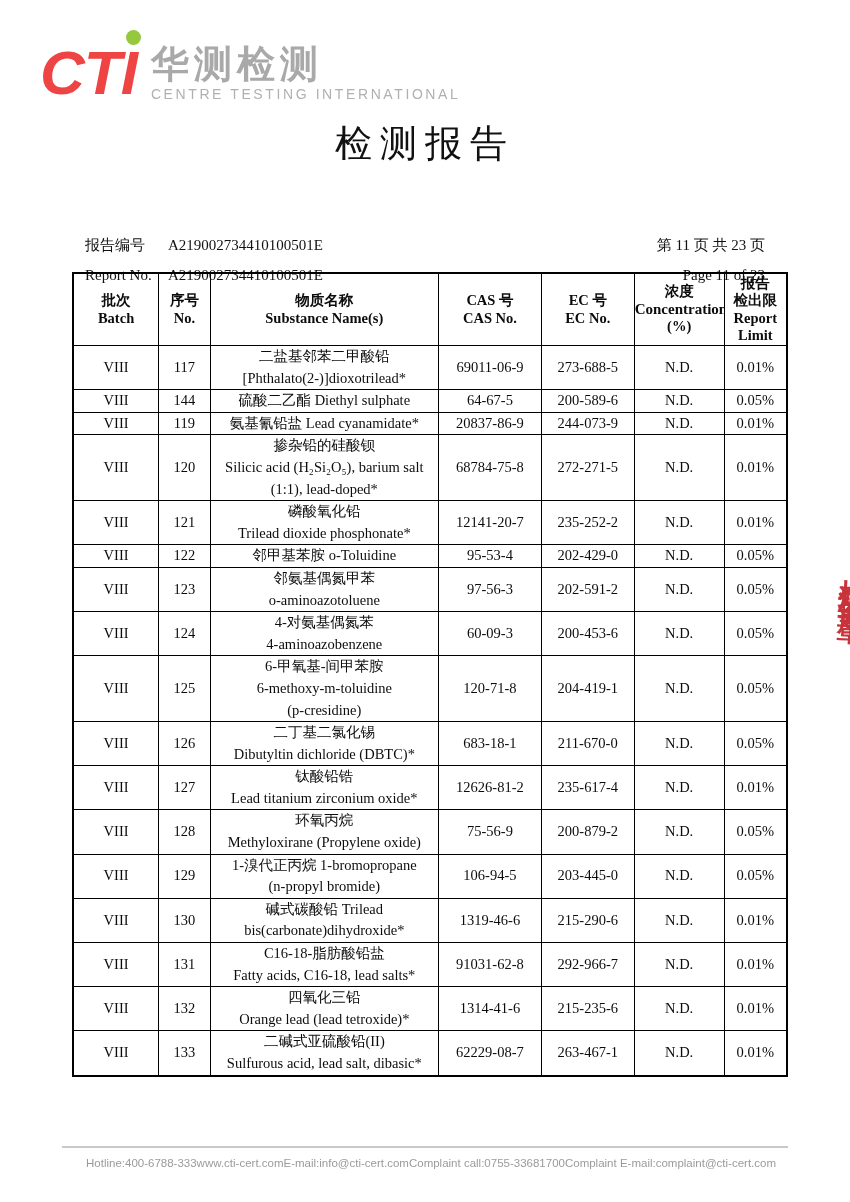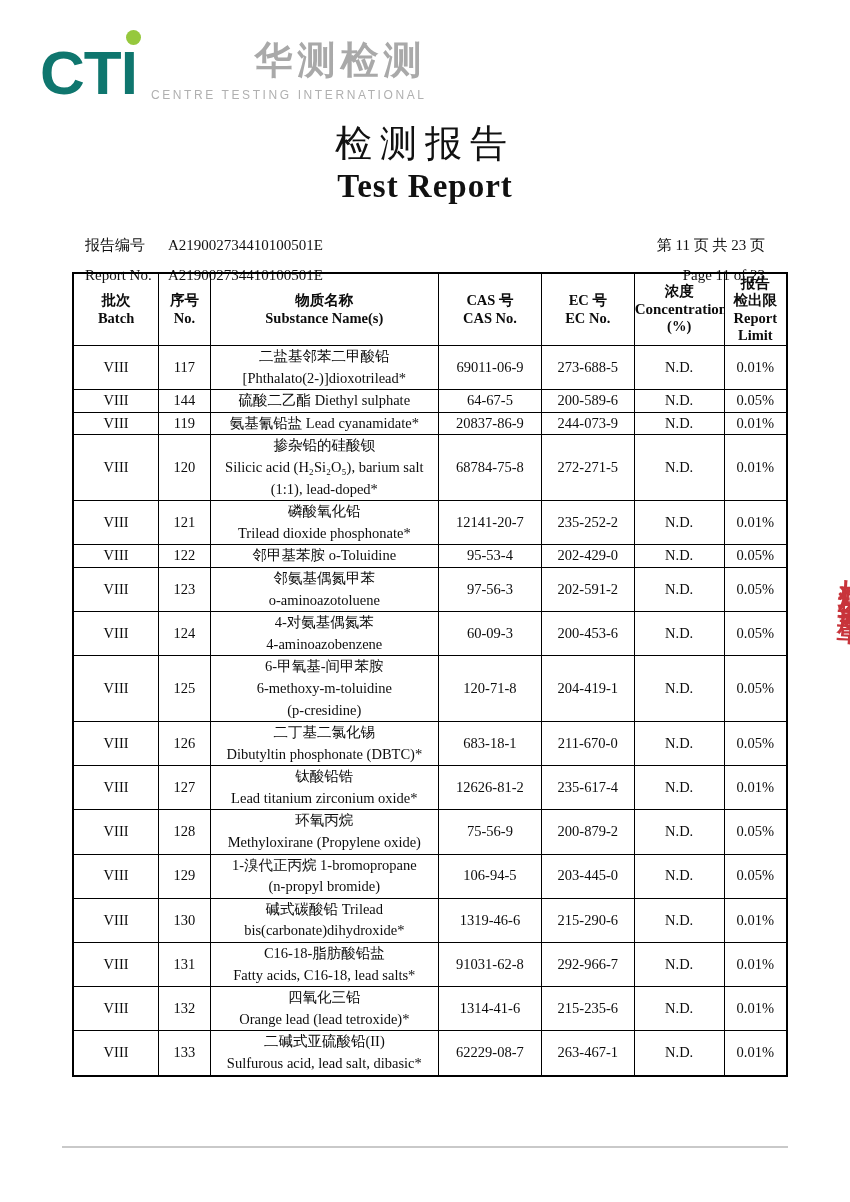--- a/index.html
+++ b/index.html
@@ -4,25 +4,25 @@
 <style>
   html,body{margin:0;padding:0;background:#fff;}
   .page{position:relative;width:850px;height:1202px;background:#ffffff;overflow:hidden;
         font-family:"Liberation Serif", serif;color:#111;}
 
   
   .logo{position:absolute;left:40px;top:24px;height:80px;display:flex;align-items:flex-end;}
   .logo-acronym{position:relative;font-family:"Liberation Sans", sans-serif;font-weight:bold;
         font-size:62px;line-height:62px;color:#1c3a6c;letter-spacing:-1px;}
   .logo-dot{position:absolute;right:-4px;top:-12px;width:15px;height:15px;border-radius:50%;background:#96c83d;}
-  .logo-cnblock{margin-left:14px;padding-bottom:2px;text-align:right;}
+  .logo-cnblock{margin-left:14px;padding-bottom:2px;}
   .logo-cn{font-size:38px;line-height:40px;color:#a9a9a9;letter-spacing:5px;font-weight:600;
         font-family:"Liberation Sans", sans-serif;}
-  .logo-sub{font-size:12px;letter-spacing:2.6px;color:#b0b0b0;font-family:"Liberation Sans", sans-serif;
-        margin-top:8px;white-space:nowrap;}
+  .logo-sub{font-size:14px;letter-spacing:2.6px;color:#b0b0b0;font-family:"Liberation Sans", sans-serif;
+        margin-top:2px;white-space:nowrap;}
 
   
   .title-block{position:absolute;left:0;top:122px;width:100%;text-align:center;}
   .title-cn{font-size:37px;font-weight:400;letter-spacing:8px;line-height:44px;}
   .title-en{font-size:33px;font-weight:700;letter-spacing:1px;line-height:40px;}
 
   
   .meta{position:absolute;left:85px;top:226px;width:680px;font-size:15px;line-height:19.5px;}
   .meta-row{display:flex;margin-top:10px;}
   .meta-label{width:83px;}
@@ -49,33 +49,32 @@
   .footer-line{border-top:2px solid #c9c9c9;height:0;}
   .footer-items{display:flex;justify-content:space-between;margin-top:9px;padding:0 22px 0 24px;
         font-family:"Liberation Sans", sans-serif;font-size:11.5px;color:#9b9b9b;white-space:nowrap;}
 </style>
 </head>
 <body>
 
 <div class="page">
 
   <div class="logo">
-    <div class="logo-acronym" style="color: #0f766e;">
+    <div class="logo-acronym" style="color: #ef4444; font-style: italic;">
       <span>CTI</span>
       <span class="logo-dot" style="background: rgb(150, 200, 61);"></span>
     </div>
     <div class="logo-cnblock">
       <div class="logo-cn">华测检测</div>
       <div class="logo-sub">CENTRE TESTING INTERNATIONAL</div>
     </div>
   </div>
 
   <div class="title-block">
     <div class="title-cn">检测报告</div>
-    <div class="title-en">Test Report</div>
   </div>
 
   <div class="meta">
     <div class="meta-row">
       <div class="meta-label">报告编号</div>
       <div class="meta-value">A219002734410100501E</div>
       <div class="meta-page">第 11 页 共 23 页</div>
     </div>
     <div class="meta-row">
       <div class="meta-label">Report No.</div>
@@ -347,21 +346,21 @@
         </tr>
         <tr>
           <td>
             <div class="cl">VIII</div>
           </td>
           <td>
             <div class="cl">126</div>
           </td>
           <td>
             <div class="cl">二丁基二氯化锡</div>
-            <div class="cl">Dibutyltin phosphonate (DBTC)*</div>
+            <div class="cl">Dibutyltin dichloride (DBTC)*</div>
           </td>
           <td>
             <div class="cl">683-18-1</div>
           </td>
           <td>
             <div class="cl">211-670-0</div>
           </td>
           <td>
             <div class="cl">N.D.</div>
           </td>
@@ -539,15 +538,22 @@
         </tr>
       </tbody>
   </table>
 
   <div class="seal-clip">
     <div class="seal-text" style="color: rgb(196, 35, 43);">检测报告专用章</div>
   </div>
 
   <div class="footer">
     <div class="footer-line"></div>
+    <div class="footer-items">
+      <span>Hotline:400-6788-333</span>
+      <span>www.cti-cert.com</span>
+      <span>E-mail:info@cti-cert.com</span>
+      <span>Complaint call:0755-33681700</span>
+      <span>Complaint E-mail:complaint@cti-cert.com</span>
+    </div>
   </div>
 
 </div>
 
 </body></html>

